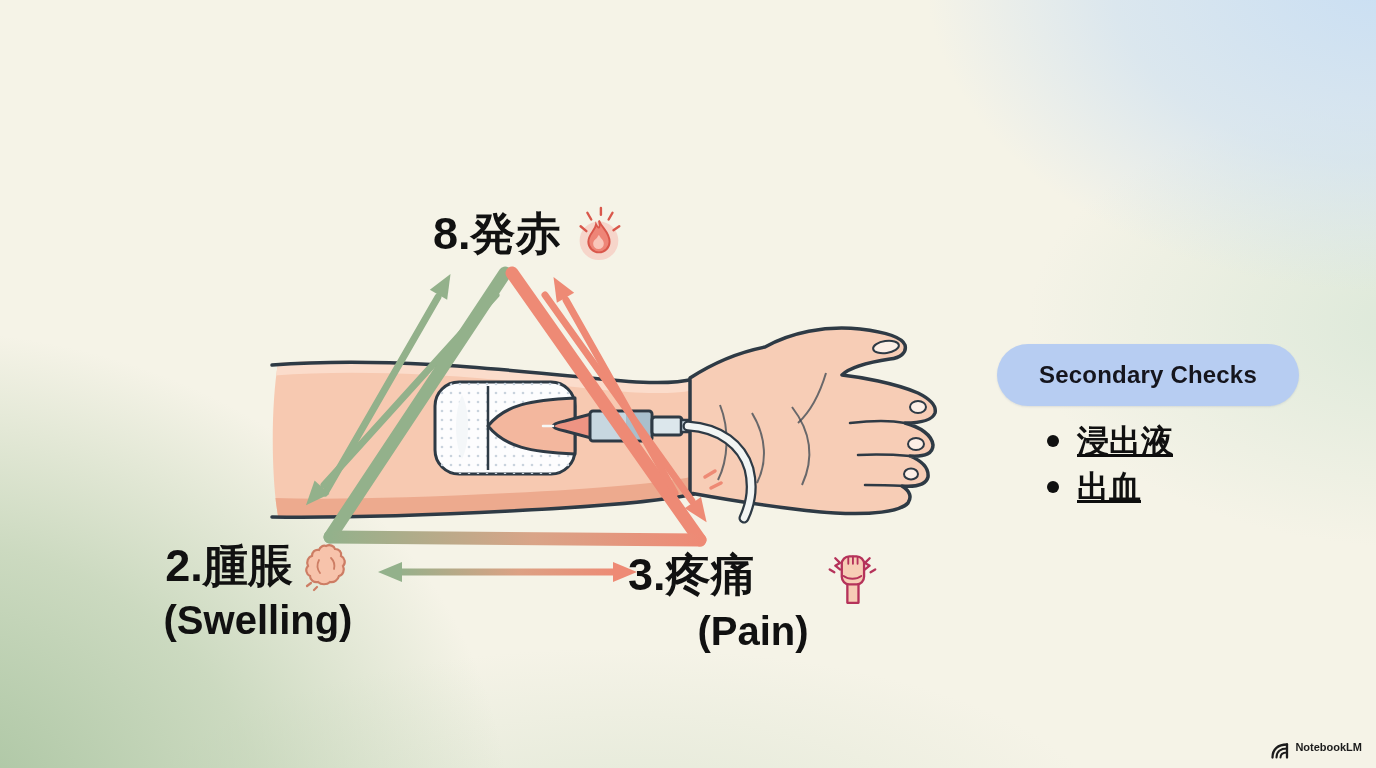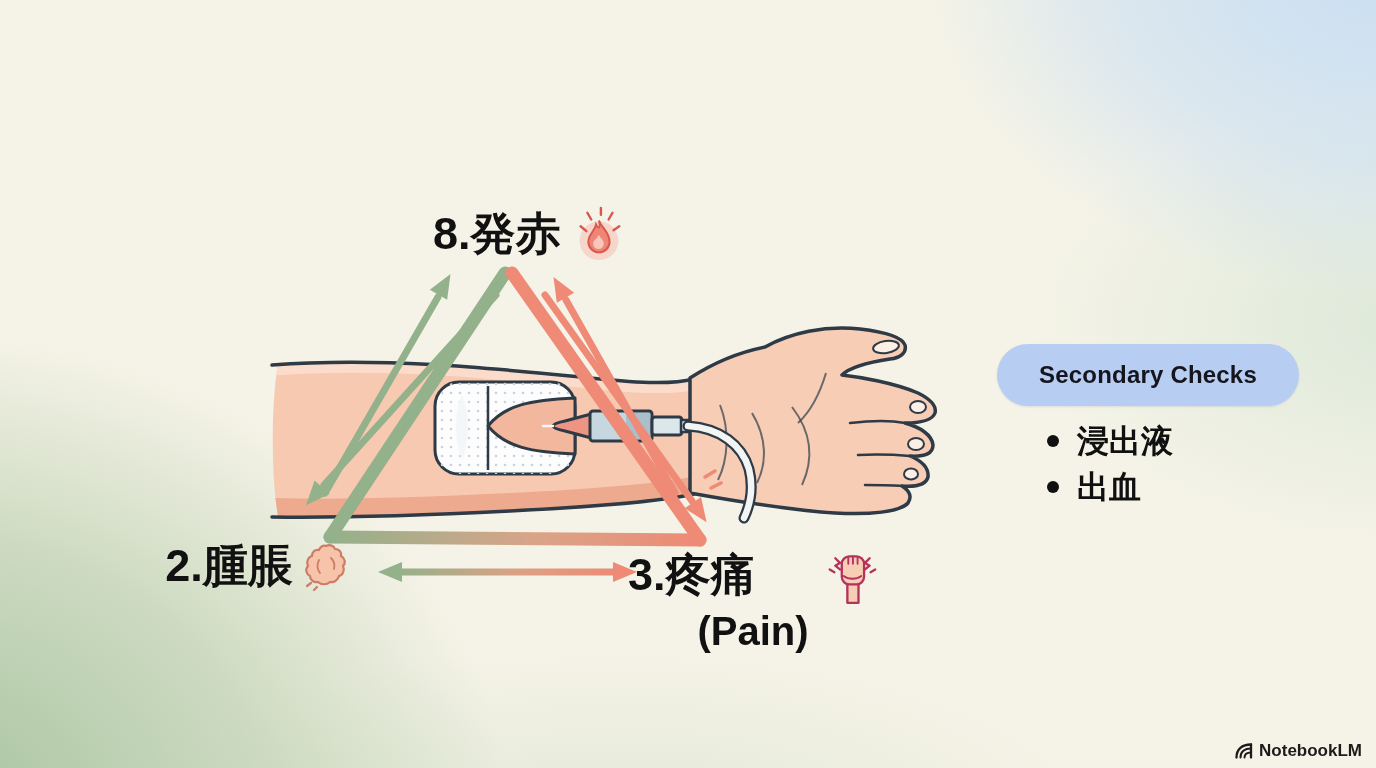--- a/index.html
+++ b/index.html
@@ -34,36 +34,36 @@
   .lbl-pain .obs-row{justify-content:space-between;}
 
   .secondary{position:absolute;left:997px;top:344px;width:310px;}
   .sec-badge{
     width:302px;height:62px;border-radius:31px;
     background:#b7cdf2;
     display:flex;align-items:center;justify-content:center;
     font-size:24px;font-weight:800;color:#15151d;letter-spacing:.2px;
     box-shadow:0 1px 2px rgba(90,110,150,.15);
   }
-  .sec-list{margin:12px 0 12px 50px;padding:0;list-style:none;}
+  .sec-list{margin:12px 0 12px 50px;padding:0;list-style:none;text-decoration:underline;}
   .sec-list li{
     display:flex;align-items:center;gap:18px;
     font-size:32px;font-weight:900;color:#101010;
     line-height:46px;
   }
   .sec-dot{width:12px;height:12px;border-radius:50%;background:#101010;flex:0 0 auto;}
 
   .footer-note{
     position:absolute;left:0;right:0;top:701px;
     text-align:center;font-size:25px;font-weight:600;color:#1a1a1a;letter-spacing:.5px;
   }
   .brand{
     position:absolute;right:14px;bottom:7px;
     display:flex;align-items:flex-start;gap:5px;
-    font-size:17px;font-weight:700;color:#1b1b1b;
+    font-size:11px;font-weight:700;color:#1b1b1b;
   }
   .icon{display:inline-block;line-height:0;}
 </style>
 </head>
 <body>
 
 <div class="slide">
 
 
   <svg class="diagram-svg" viewBox="0 0 710 350">
@@ -180,20 +180,21 @@
       <span class="icon">
         <svg width="50" height="52" viewBox="0 0 50 52">
           <path d="M25,6 C29,4 33,6 34,9 C38,9 41,12 40,16 C44,18 45,23 42,26 C44,30 42,35 38,36 C37,40 33,43 29,42 C26,45 20,45 17,42 C13,43 9,40 9,36 C5,34 4,29 7,26 C5,22 7,17 11,16 C11,12 14,9 18,10 C19,7 22,5 25,6 Z" fill="#f7c3ab" stroke="#cd7d64" stroke-width="2.2"></path>
           <path d="M18,20 C16,24 16,29 19,33" stroke="#cd7d64" stroke-width="1.8" fill="none" stroke-linecap="round"></path>
           <path d="M30,18 C33,21 34,25 33,29" stroke="#cd7d64" stroke-width="1.8" fill="none" stroke-linecap="round"></path>
           <path d="M6,46 L10,43" stroke="#cd7d64" stroke-width="2.2" stroke-linecap="round"></path>
           <path d="M13,50 L16,47" stroke="#cd7d64" stroke-width="2.2" stroke-linecap="round"></path>
         </svg>
       </span>
     </div>
+    <div class="obs-sub">(Swelling)</div>
   </div>
 
   <div class="obs-label lbl-pain">
     <div class="obs-row">
       <span class="obs-main">3.疼痛</span>
       <span class="icon">
         <svg width="52" height="64" viewBox="0 0 56 68">
           <path d="M23,42 L23,64 L35,64 L35,42 Z" fill="#f7cdb6" stroke="#b5325a" stroke-width="2.5" stroke-linejoin="round"></path>
           <rect x="17" y="14" width="24" height="30" rx="8" fill="#f7cdb6" stroke="#b5325a" stroke-width="2.5"></rect>
           <path d="M24,15 L24,22 M29,14 L29,22 M34,15 L34,22" stroke="#b5325a" stroke-width="2" stroke-linecap="round"></path>

